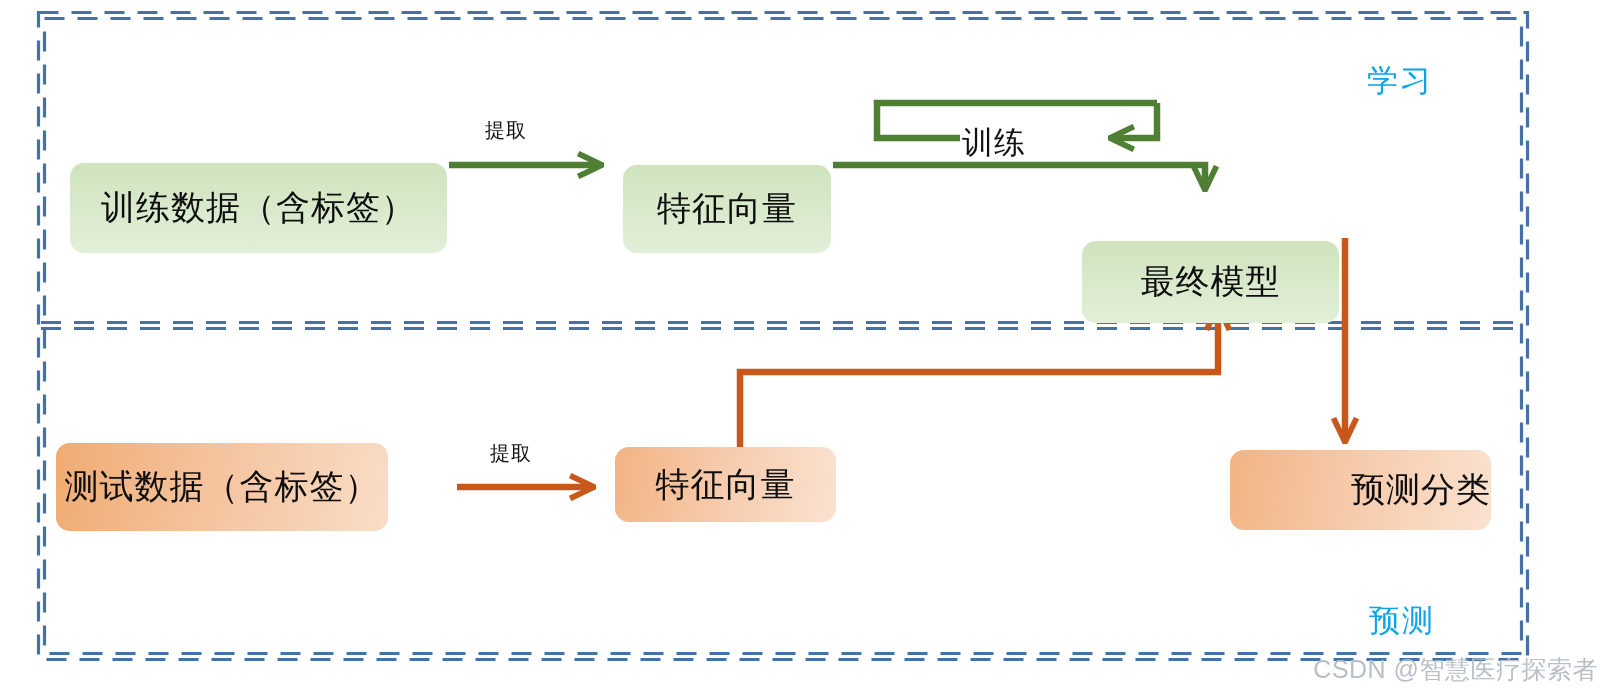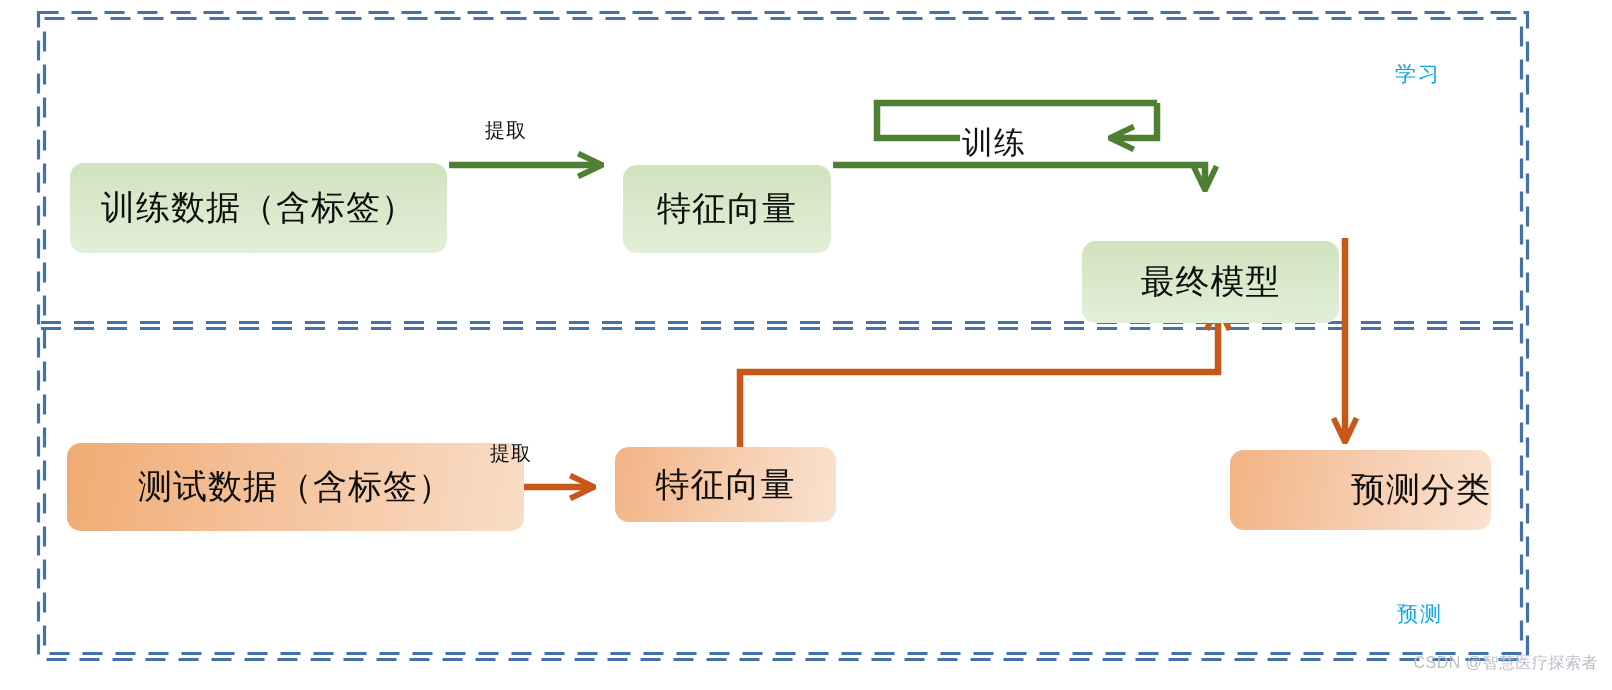--- a/index.html
+++ b/index.html
@@ -30,51 +30,50 @@
   .node.orange{
     background:linear-gradient(100deg,#f0ab72 0%,#f4c19a 42%,#f9ddc6 100%);
   }
   .node.orange-soft{
     background:linear-gradient(100deg,#f2b383 0%,#f6cbac 48%,#fae2d0 100%);
   }
 
   #n-train{left:70px;top:119px;width:377px;height:90px;}
   #n-train-feat{left:623px;top:121px;width:208px;height:88px;}
   #n-final{left:1082px;top:197px;width:257px;height:82px;}
-  #n-test{left:67px;top:443px;width:457px;height:88px;}
+  #n-test{left:56px;top:443px;width:332px;height:88px;}
   #n-test-feat{left:615px;top:447px;width:221px;height:75px;}
   #n-predict{left:1230px;top:450px;width:261px;height:80px;justify-content:flex-end;}
 
   .edge-label{
     position:absolute;
     font-size:20px;
     color:#111111;
     white-space:nowrap;
     letter-spacing:1px;
   }
   #lbl-extract-1{left:485px;top:117px;}
   #lbl-extract-2{left:490px;top:440px;}
   #lbl-adjust{left:920px;top:38px;font-size:31px;}
   #lbl-train{left:962px;top:122px;font-size:31px;}
 
   .phase{
     position:absolute;
-    font-size:21px;
+    font-size:31px;
     color:#0aa5e9;
     letter-spacing:2px;
     white-space:nowrap;
-    margin-left:28px;
   }
   #phase-learn{left:1367px;top:60px;}
   #phase-predict{left:1369px;top:600px;}
 
   #watermark{
     position:absolute;
-    right:14px;bottom:16px;
-    font-size:16px;
+    right:14px;bottom:4px;
+    font-size:25px;
     color:#b9bfc6;
     letter-spacing:0.5px;
     white-space:nowrap;
   }
 </style>
 </head>
 <body>
 
 <div id="stage">
 

